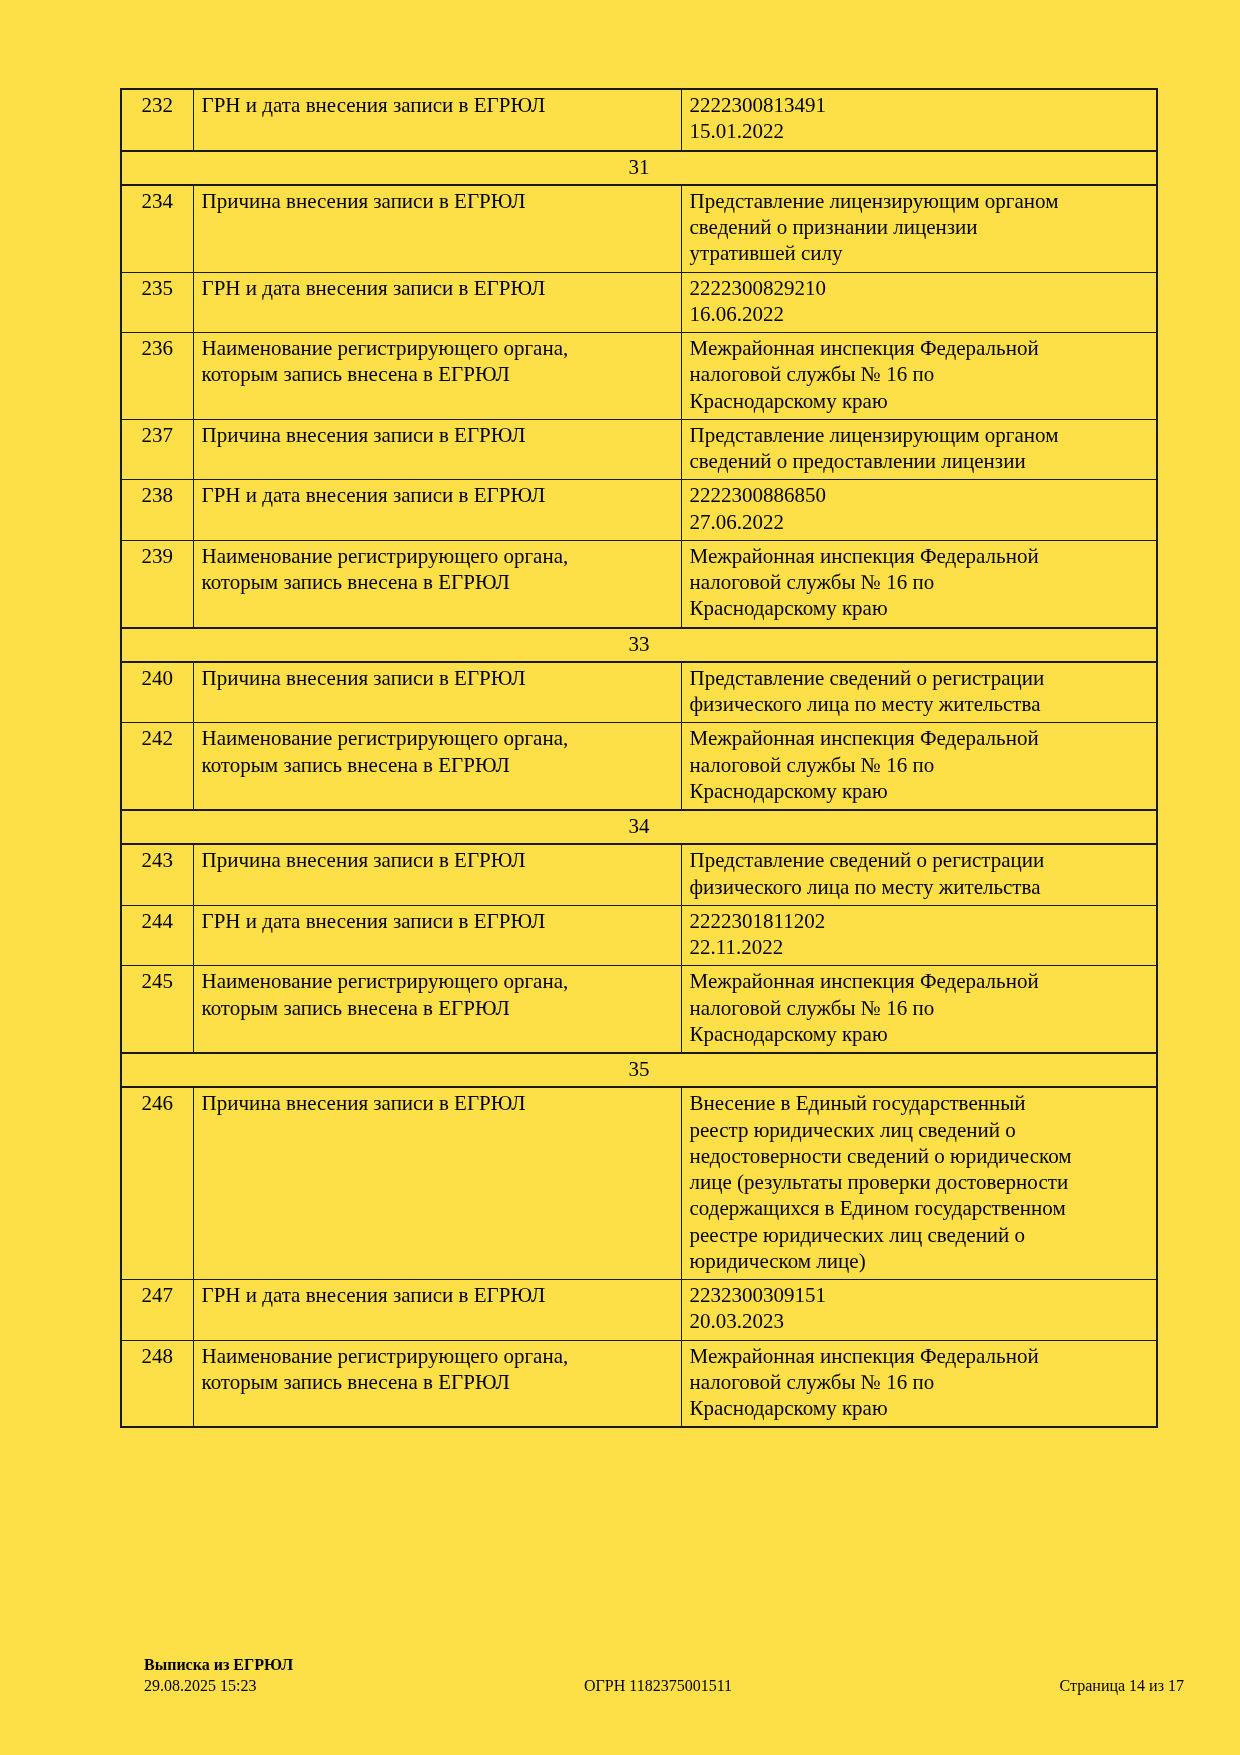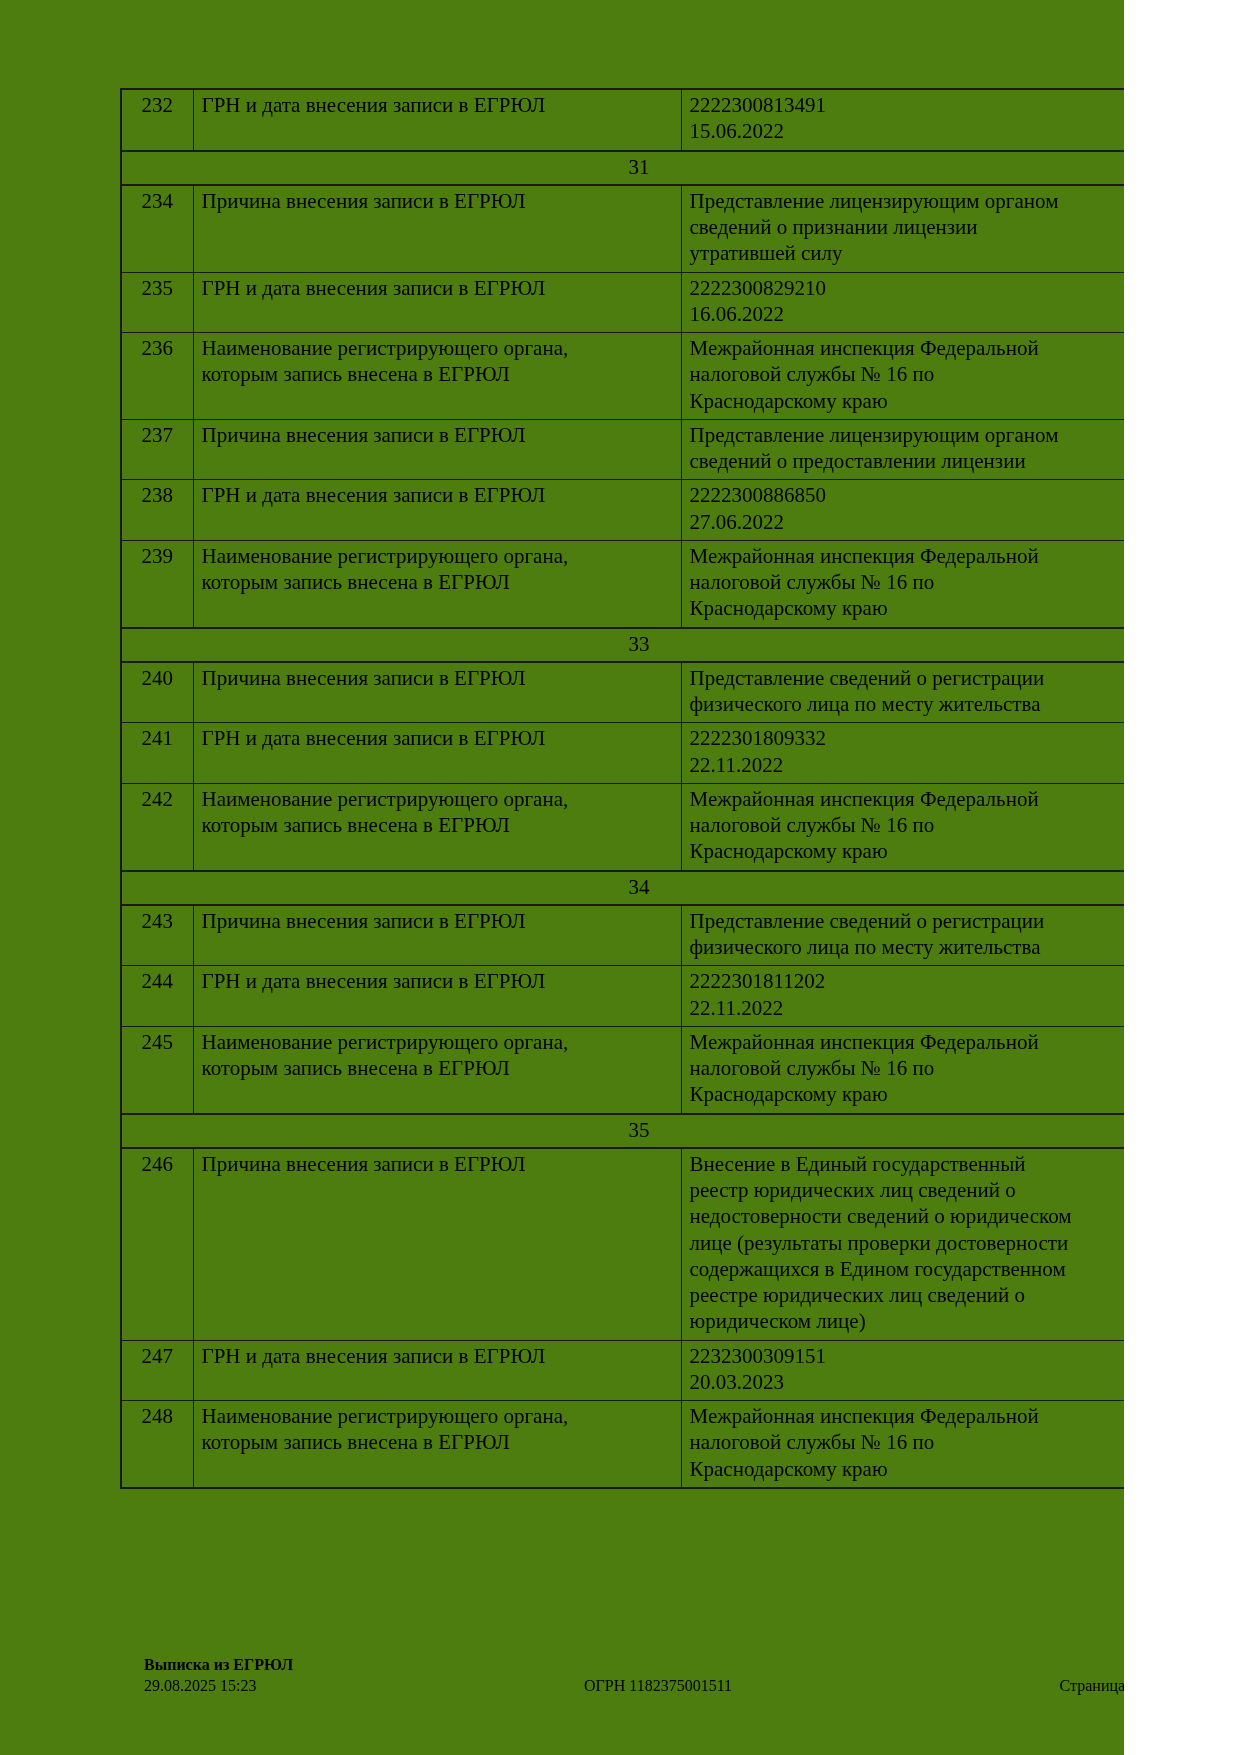--- a/index.html
+++ b/index.html
@@ -5,22 +5,22 @@
   * { box-sizing: border-box; }
   html, body { margin: 0; padding: 0; background: #ffffff; }
   body {
     width: 1240px; height: 1755px;
     font-family: "Liberation Serif", serif;
     color: #000;
     position: relative;
   }
   .page {
     position: relative;
-    width: 1124px; height: 1755px;
-    background: #4d7c0f;
+    width: 1240px; height: 1755px;
+    background: #fde047;
     overflow: hidden;
   }
   table.egrul {
     position: absolute;
     left: 120px; top: 88px;
     width: 1036px;
     border-collapse: collapse;
     table-layout: fixed;
     border: 2px solid #1a1a1a;
   }
@@ -73,21 +73,21 @@
     <colgroup>
       <col style="width:72px">
       <col style="width:488px">
       <col style="width:476px">
     </colgroup>
     <tbody>
       <tr>
         <td class="num">232</td>
         <td class="lbl">ГРН и дата внесения записи в ЕГРЮЛ</td>
         <td class="val">2222300813491
-15.06.2022</td>
+15.01.2022</td>
       </tr>
       <tr class="sec">
         <td colspan="3">31</td>
       </tr>
       <tr>
         <td class="num">234</td>
         <td class="lbl">Причина внесения записи в ЕГРЮЛ</td>
         <td class="val">Представление лицензирующим органом
 сведений о признании лицензии
 утратившей силу</td>
@@ -127,26 +127,20 @@
 Краснодарскому краю</td>
       </tr>
       <tr class="sec">
         <td colspan="3">33</td>
       </tr>
       <tr>
         <td class="num">240</td>
         <td class="lbl">Причина внесения записи в ЕГРЮЛ</td>
         <td class="val">Представление сведений о регистрации
 физического лица по месту жительства</td>
-      </tr>
-      <tr>
-        <td class="num">241</td>
-        <td class="lbl">ГРН и дата внесения записи в ЕГРЮЛ</td>
-        <td class="val">2222301809332
-22.11.2022</td>
       </tr>
       <tr>
         <td class="num">242</td>
         <td class="lbl">Наименование регистрирующего органа,
 которым запись внесена в ЕГРЮЛ</td>
         <td class="val">Межрайонная инспекция Федеральной
 налоговой службы № 16 по
 Краснодарскому краю</td>
       </tr>
       <tr class="sec">

